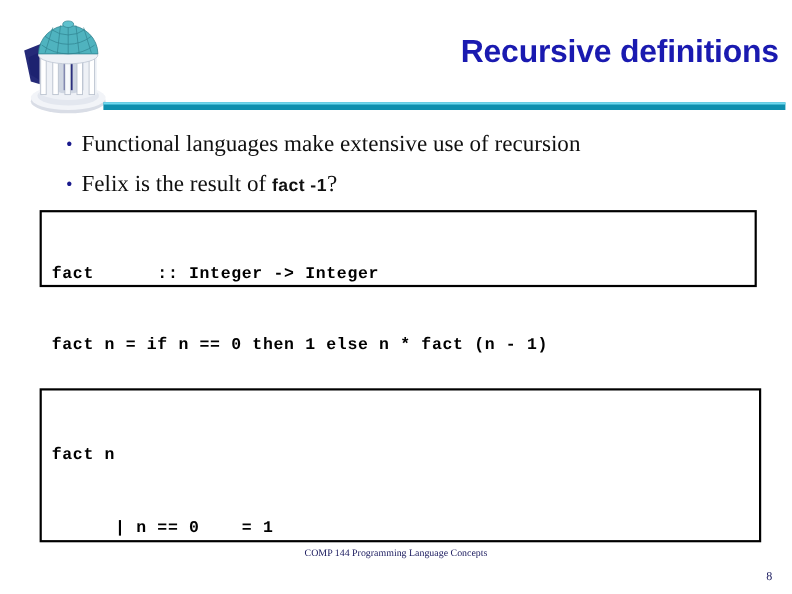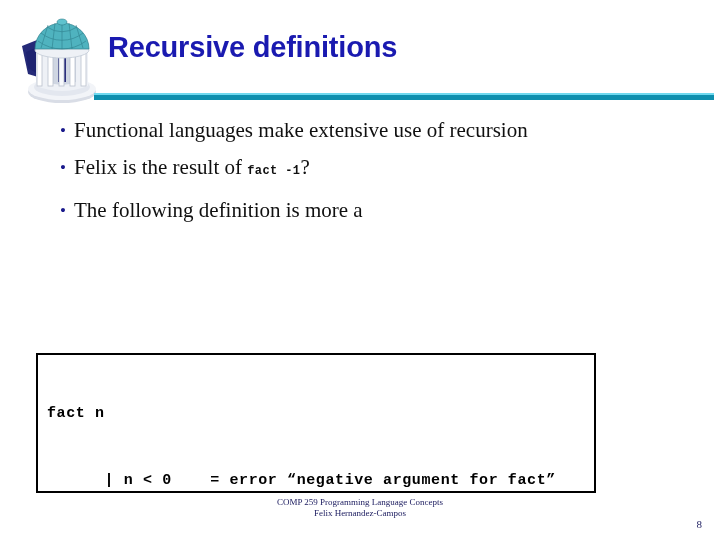--- a/index.html
+++ b/index.html
@@ -34,20 +34,21 @@
     left: 108px;
     top: 30px;
     width: 600px;
     font-family: "Liberation Sans", sans-serif;
     font-weight: bold;
     font-size: 29px;
     line-height: 34px;
     color: #1a1ab0;
     letter-spacing: -0.2px;
     white-space: nowrap;
+    text-align: right;
   }
   #title-rule {
     position: absolute;
     left: 94px;
     top: 93px;
     width: 620px;
     height: 7px;
     background: #0e8fae;
     border-top: 2px solid #6fd9ef;
     box-sizing: border-box;
@@ -75,22 +76,22 @@
     text-align: center;
     color: #1a1a8c;
     font-size: 17px;
     line-height: 25px;
   }
   .bullet-text {
     flex: 1 1 auto;
     padding-right: 100px;
   }
   .bullet-text .code-inline {
-    font-family: Liberation Mono, monospace;
-    font-size: 12px;
+    font-family: Liberation Sans, sans-serif;
+    font-size: 16px;
     font-weight: bold;
     letter-spacing: 0.4px;
   }
 
   #bullet-intro { margin-left: 52px; margin-top: 8px; }
   #bullet-question { margin-left: 52px; margin-top: 12px; }
   #bullet-following { margin-left: 52px; margin-top: 14px; }
 
   
   .code-box {
@@ -111,21 +112,21 @@
     width: 652px;
     height: 70px;
     padding: 8px 0 0 9px;
   }
   #code-box-factorial .code-line { line-height: 30px; }
 
   #code-box-guarded {
     position: absolute;
     left: 36px;
     top: 243px;
-    width: 560px;
+    width: 656px;
     height: 140px;
     padding: 8px 0 0 9px;
   }
   #code-box-guarded .code-line { line-height: 33px; }
 
   
   #slide-footer {
     position: absolute;
     left: 0;
     top: 497px;
@@ -191,38 +192,40 @@
   <div id="title-rule"></div>
 </div>
 
 <div id="slide-body">
 
   <div id="bullet-intro" class="bullet-row">
     <span class="bullet-mark">•</span>
     <span class="bullet-text">Functional languages make extensive use of recursion</span>
   </div>
 
+  <div id="code-box-factorial" class="code-box">
+    <div class="code-line">fact      :: Integer -&gt; Integer</div>
+    <div class="code-line">fact n = if n == 0 then 1 else n * fact (n - 1)</div>
+  </div>
 
   <div id="bullet-question" class="bullet-row">
     <span class="bullet-mark">•</span>
     <span class="bullet-text"><span>Felix is the result of </span><span class="code-inline">fact -1</span><span>?</span></span>
   </div>
 
   <div id="bullet-following" class="bullet-row">
     <span class="bullet-mark">•</span>
     <span class="bullet-text">The following definition is more a</span>
   </div>
 
   <div id="code-box-guarded" class="code-box">
     <div class="code-line">fact n</div>
-    <div class="code-line">      | n &lt; 0    = error “negative argument for fact”</div>
     <div class="code-line">      | n == 0    = 1</div>
     
   </div>
 
 </div>
 
 <div id="slide-footer">
-  <div>COMP 259 Programming Language Concepts</div>
-  <div>Felix Hernandez-Campos</div>
+  <div>COMP 144 Programming Language Concepts</div>
 </div>
 
 <div id="page-number">8</div>
 
 </body></html>

